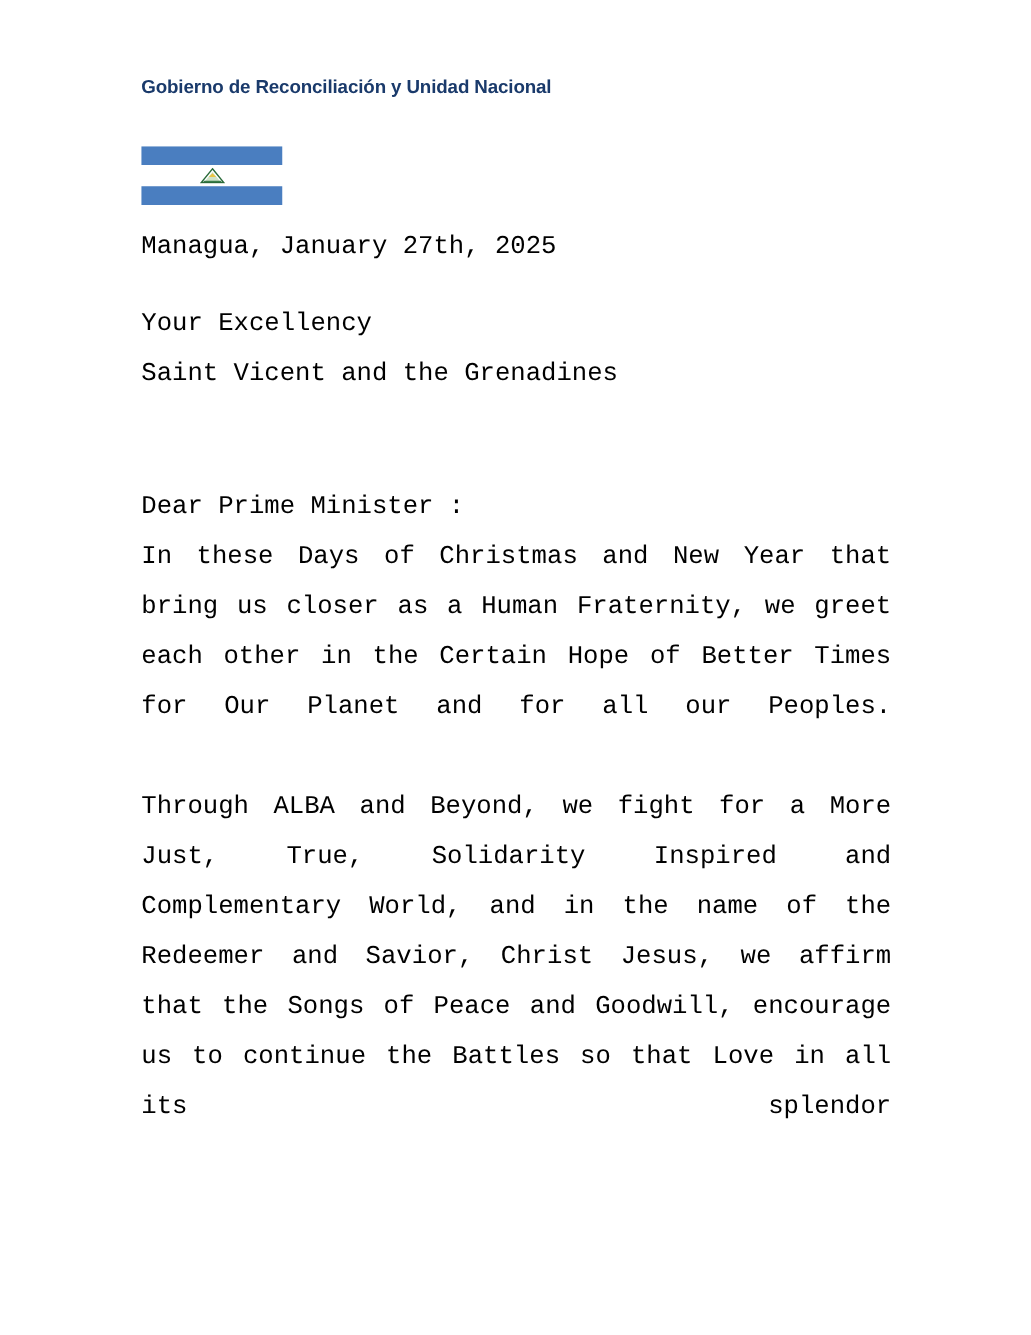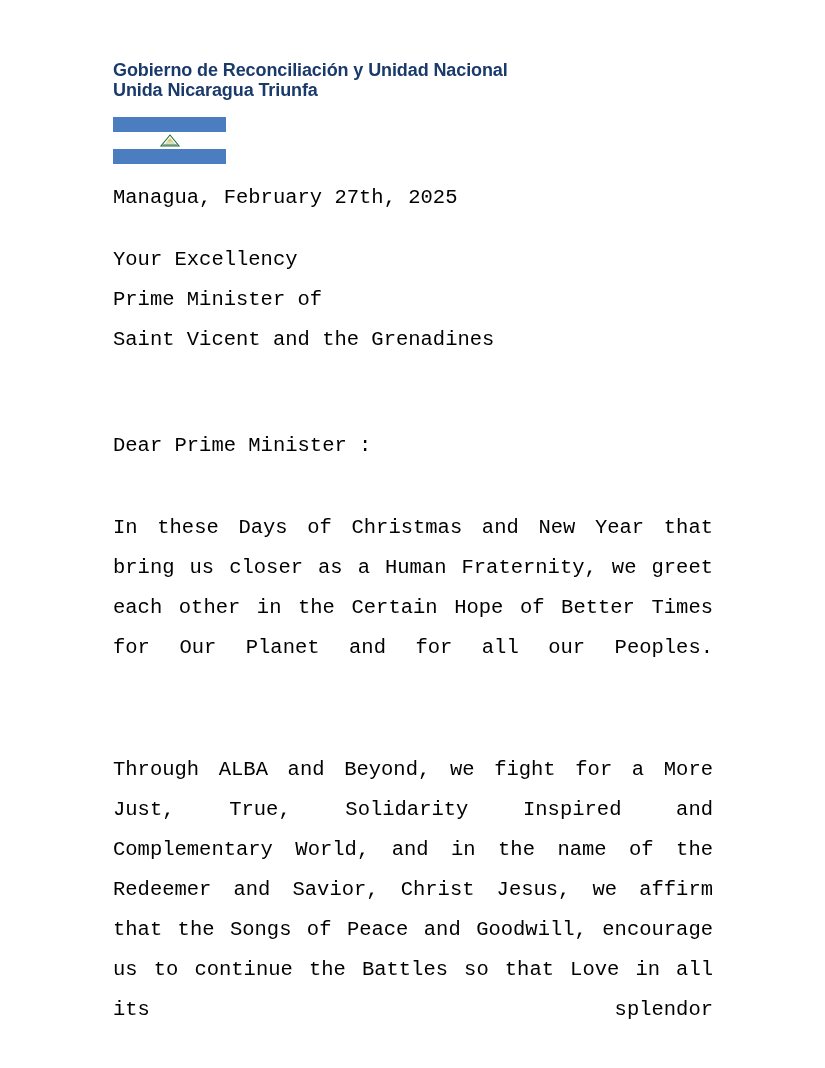--- a/index.html
+++ b/index.html
@@ -25,21 +25,21 @@
   }
   .letterhead {
     position: absolute;
     left: 113px;
     top: 60px;
     width: 620px;
   }
   .letterhead-line {
     font-family: "Liberation Sans", sans-serif;
     font-weight: bold;
-    font-size: 18px;
+    font-size: 15px;
     line-height: 20px;
     letter-spacing: -0.1px;
     color: #1a3a6b;
     white-space: nowrap;
   }
   .flag {
     position: absolute;
     left: 113px;
     top: 117px;
     width: 113px;
@@ -81,21 +81,20 @@
   .block {
     margin: 0;
   }
   .block.addr {
     margin-top: 22px;
   }
   .block.salutation {
     margin-top: 66px;
   }
   .block.para {
-    margin-top: 42px;
     text-align: justify;
     text-justify: inter-word;
   }
   .line {
     white-space: pre;
   }
   .para-text {
     display: block;
     text-align: justify;
   }
@@ -105,45 +104,43 @@
     width: 100%;
   }
 </style>
 </head>
 <body>
 
 <div class="page">
 
   <div class="letterhead">
     <div class="letterhead-line">Gobierno de Reconciliación y Unidad Nacional</div>
-    <div class="letterhead-line">Unida Nicaragua Triunfa</div>
   </div>
 
   <div class="flag">
     <div class="flag-band-top"></div>
     <div class="flag-band-bottom"></div>
     <div class="flag-emblem">
       <svg width="22" height="13" viewBox="0 0 22 13">
         <polygon points="11,1 20,12 2,12" fill="none" stroke="#2a6b3a" stroke-width="1.1"></polygon>
         <polygon points="11,3.5 17,11 5,11" fill="#cfe3c8" stroke="none"></polygon>
         <path d="M4 11 L18 11" stroke="#3a7d4a" stroke-width="1"></path>
         <path d="M8 7.5 L11 4.5 L14 7.5" fill="#e8c547" stroke="none"></path>
       </svg>
     </div>
   </div>
 
   <div class="body-text">
 
     <div class="block">
-      <div class="line">Managua, February 27th, 2025</div>
+      <div class="line">Managua, January 27th, 2025</div>
     </div>
 
     <div class="block addr">
       <div class="line">Your Excellency</div>
-      <div class="line">Prime Minister of</div>
       <div class="line">Saint Vicent and the Grenadines</div>
     </div>
 
     <div class="block salutation">
       <div class="line">Dear Prime Minister :</div>
     </div>
 
     <div class="block para">
       <span class="para-text">In these Days of Christmas and New Year that bring us closer as a Human Fraternity, we greet each other in the Certain Hope of Better Times for Our Planet and for all our Peoples.</span>
     </div>

